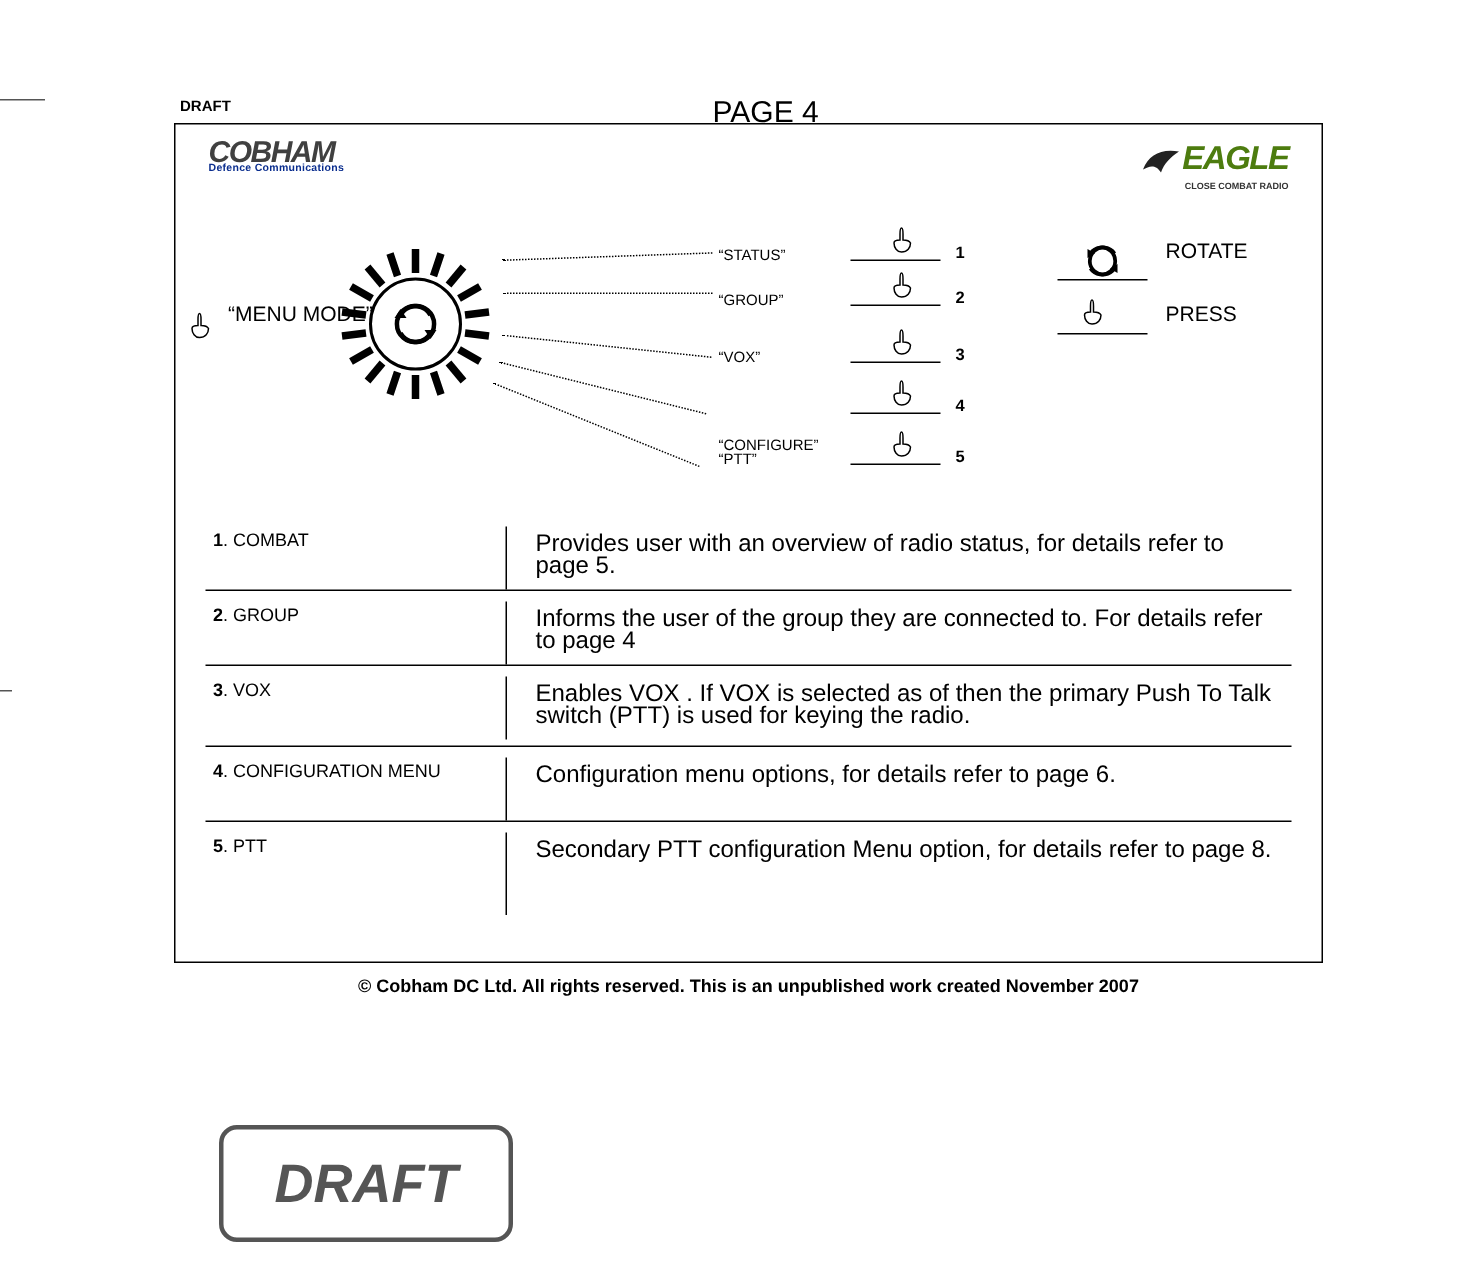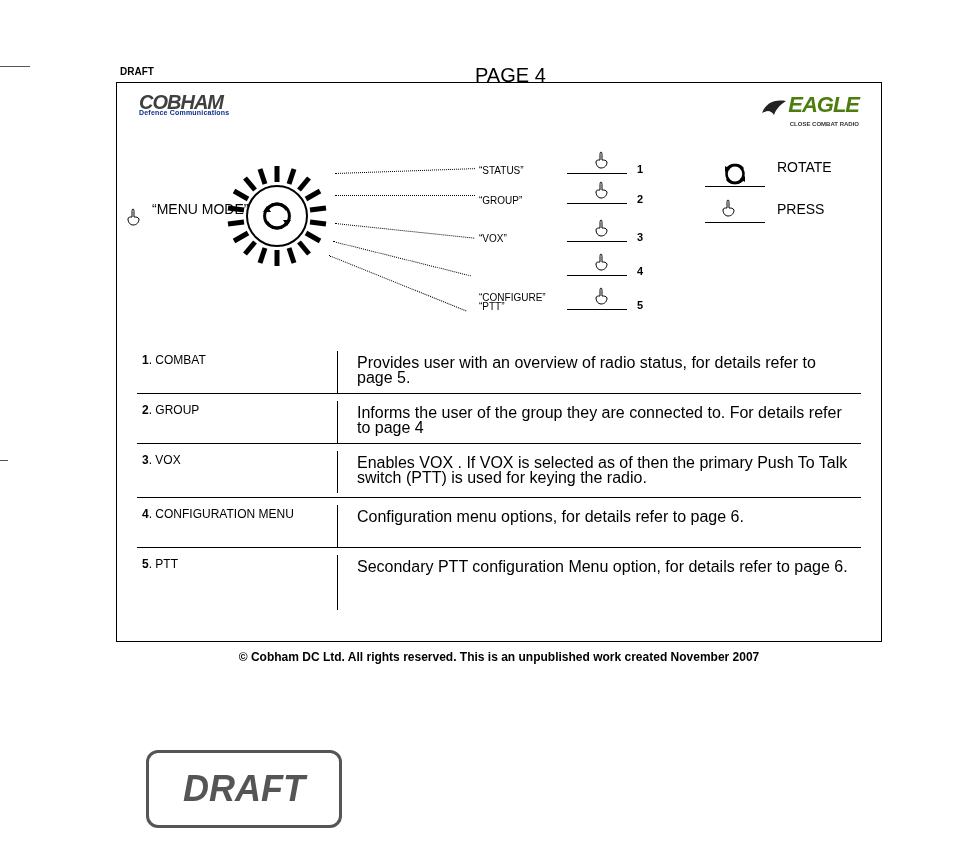--- a/index.html
+++ b/index.html
@@ -397,21 +397,21 @@
   <div class="row" style="top:424px; height:40px;">
     <div class="row-label"><b>4</b>. <span>CONFIGURATION MENU</span></div>
     <div class="row-sep"></div>
     <div class="row-desc">Configuration menu options, for details refer to page 6.</div>
   </div>
   <div class="row row-border" style="top:464px; height:0;"></div>
 
   <div class="row" style="top:474px; height:50px;">
     <div class="row-label"><b>5</b>. <span>PTT</span></div>
     <div class="row-sep row-sep-tall"></div>
-    <div class="row-desc">Secondary PTT configuration Menu option, for details refer to page 6.</div>
+    <div class="row-desc">Secondary PTT configuration Menu option, for details refer to page 8.</div>
   </div>
 
 </div>
 
 <div class="copyright">© Cobham DC Ltd. All rights reserved. This is an unpublished work created November 2007</div>
 
 <div class="draft-stamp">
   <span class="draft-stamp-text">DRAFT</span>
 </div>
 

